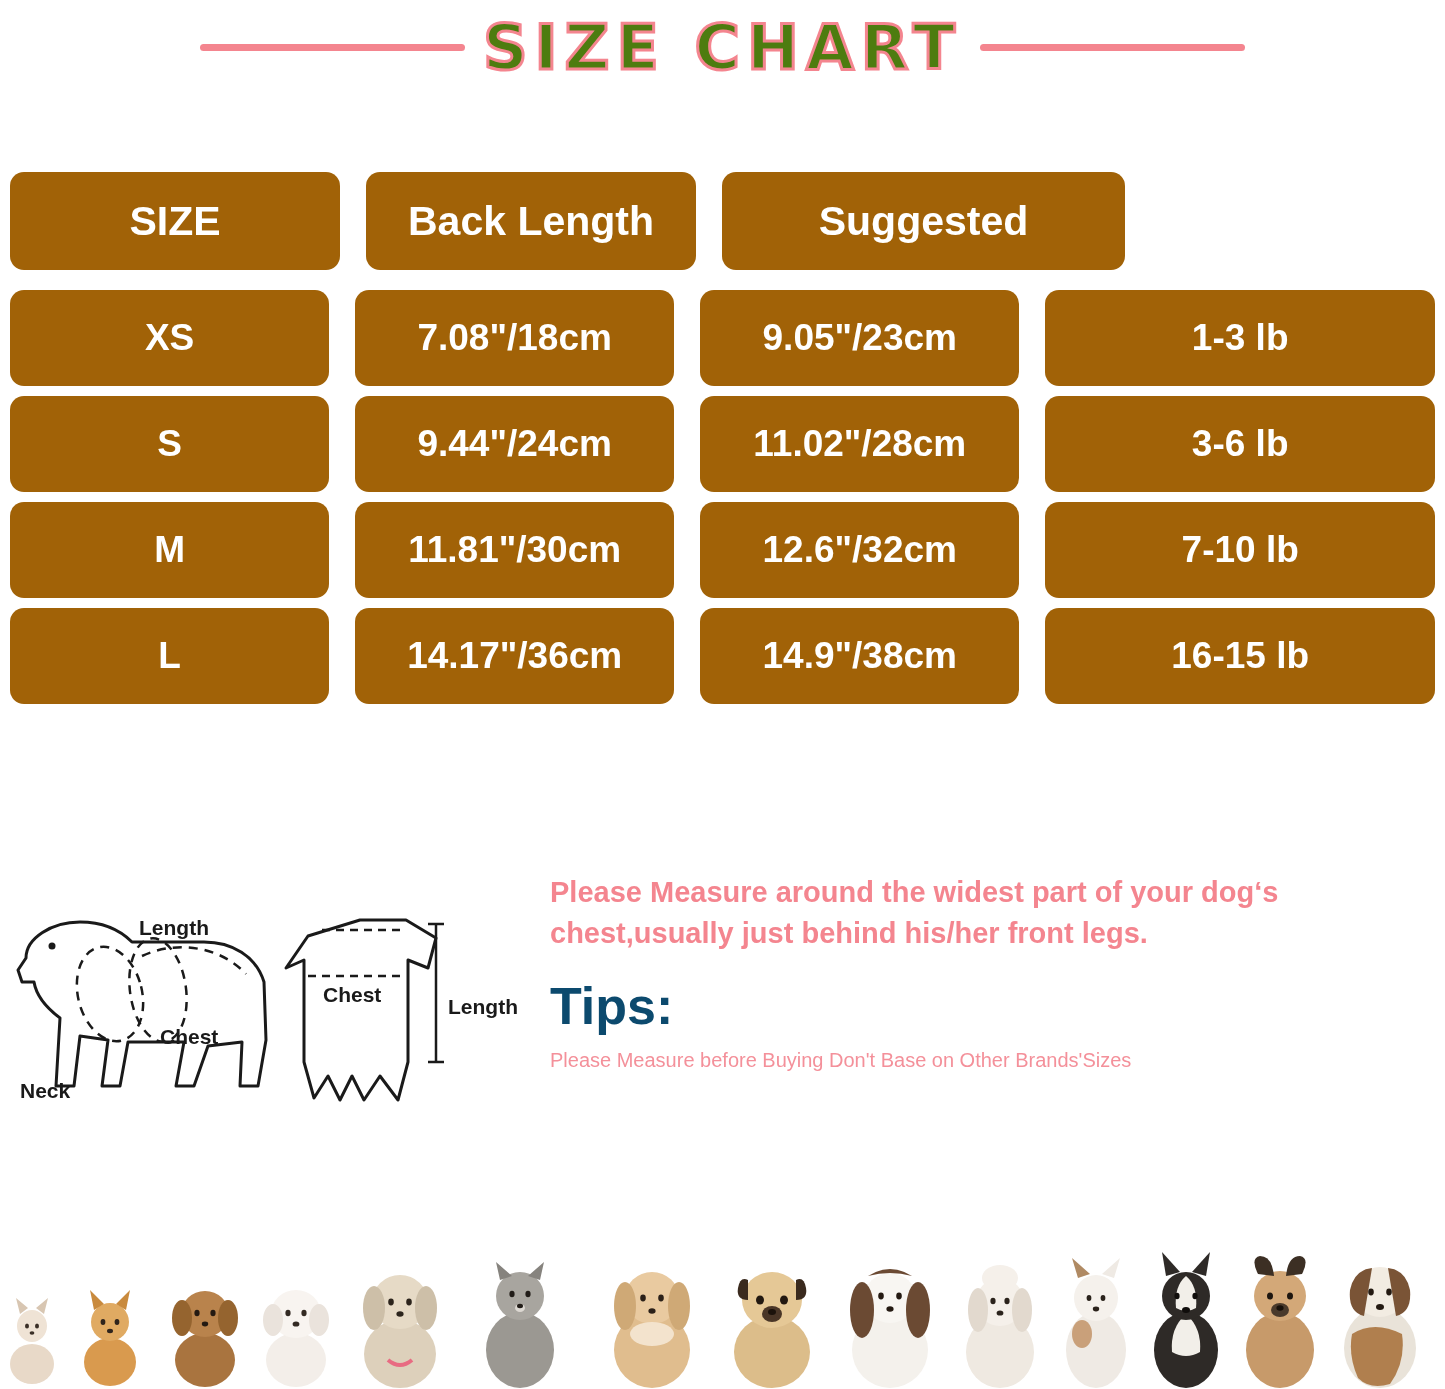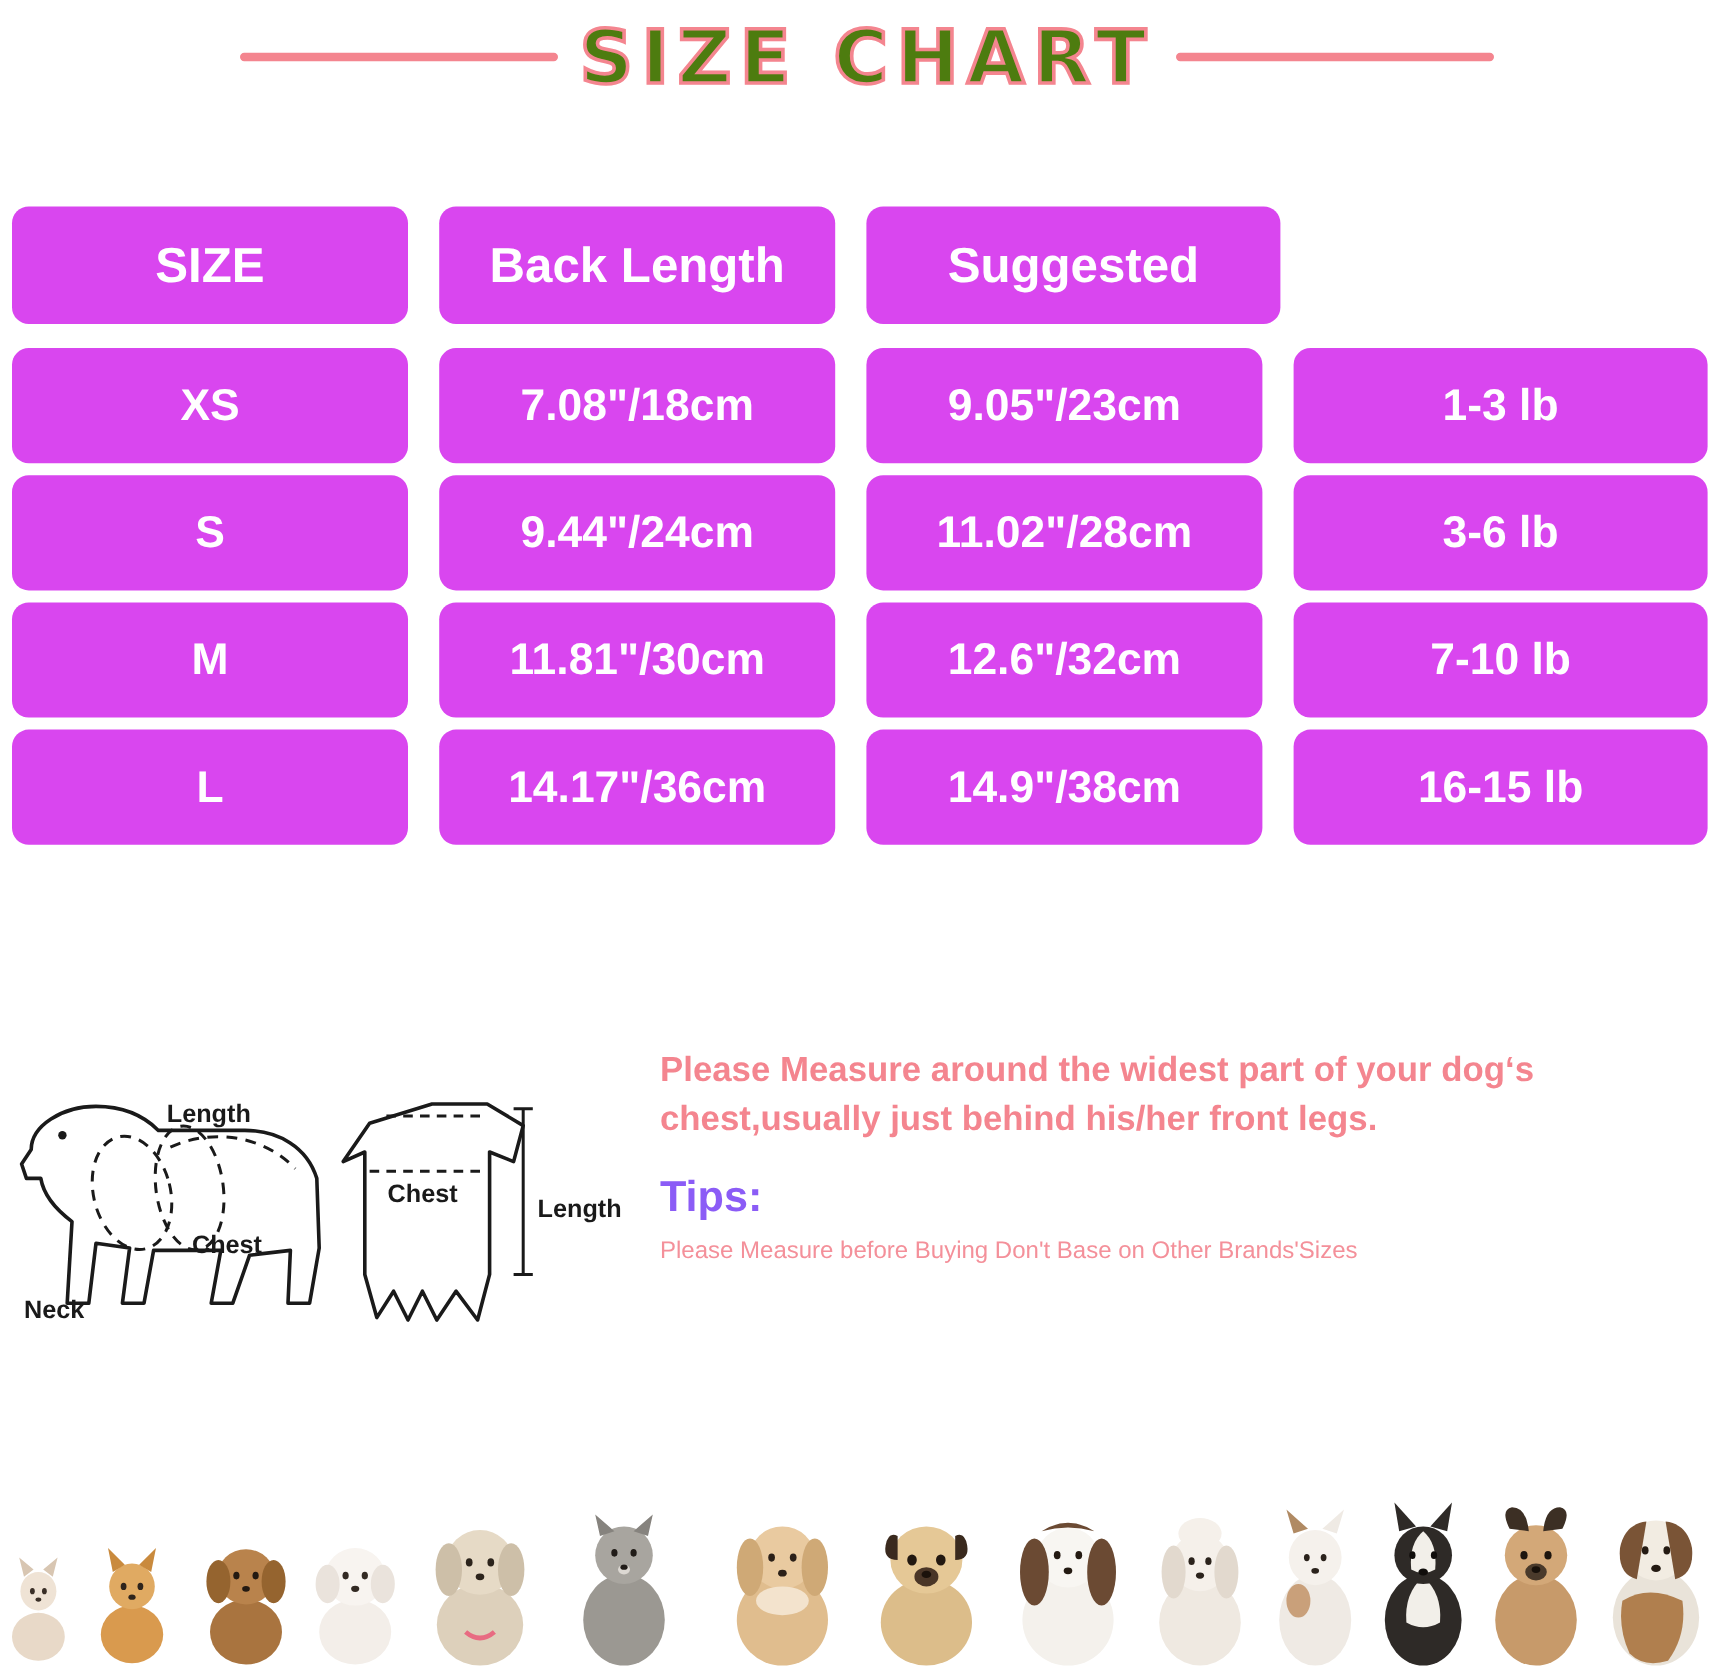--- a/index.html
+++ b/index.html
@@ -50,21 +50,21 @@
     left: 10px;
     top: 172px;
     width: 1425px;
   }
   .t-row {
     display: flex;
     gap: 26px;
     margin-bottom: 10px;
   }
   .t-cell {
-    background: #d946ef;
+    background: #a16207;
     border-radius: 14px;
     height: 96px;
     display: flex;
     align-items: center;
     justify-content: center;
     color: #ffffff;
     text-align: center;
     box-sizing: border-box;
   }
   .t-row.header .t-cell {
@@ -72,21 +72,21 @@
     font-size: 41px;
     font-weight: bold;
   }
   .t-row.body .t-cell {
     font-size: 37px;
     font-weight: bold;
   }
   .col-0 { width: 330px; }
   .col-1 { width: 330px; }
   .col-2 { width: 330px; }
-  .col-3 { width: 345px; }
+  .col-3 { width: 403px; }
 
   
   .t-row.header { margin-bottom: 20px; }
 
   
   .diagram {
     position: absolute;
     left: 8px;
     top: 890px;
     width: 520px;
@@ -101,22 +101,22 @@
     width: 790px;
   }
   .notes .measure {
     color: #f4858f;
     font-size: 29px;
     font-weight: bold;
     line-height: 1.42;
     margin: 0 0 22px 0;
   }
   .notes .tips {
-    color: #8b5cf6;
-    font-size: 36px;
+    color: #0c4a6e;
+    font-size: 52px;
     font-weight: bold;
     margin: 0 0 10px 0;
   }
   .notes .tips-body {
     color: #f4909a;
     font-size: 20px;
     line-height: 1.42;
     margin: 0;
   }
 

